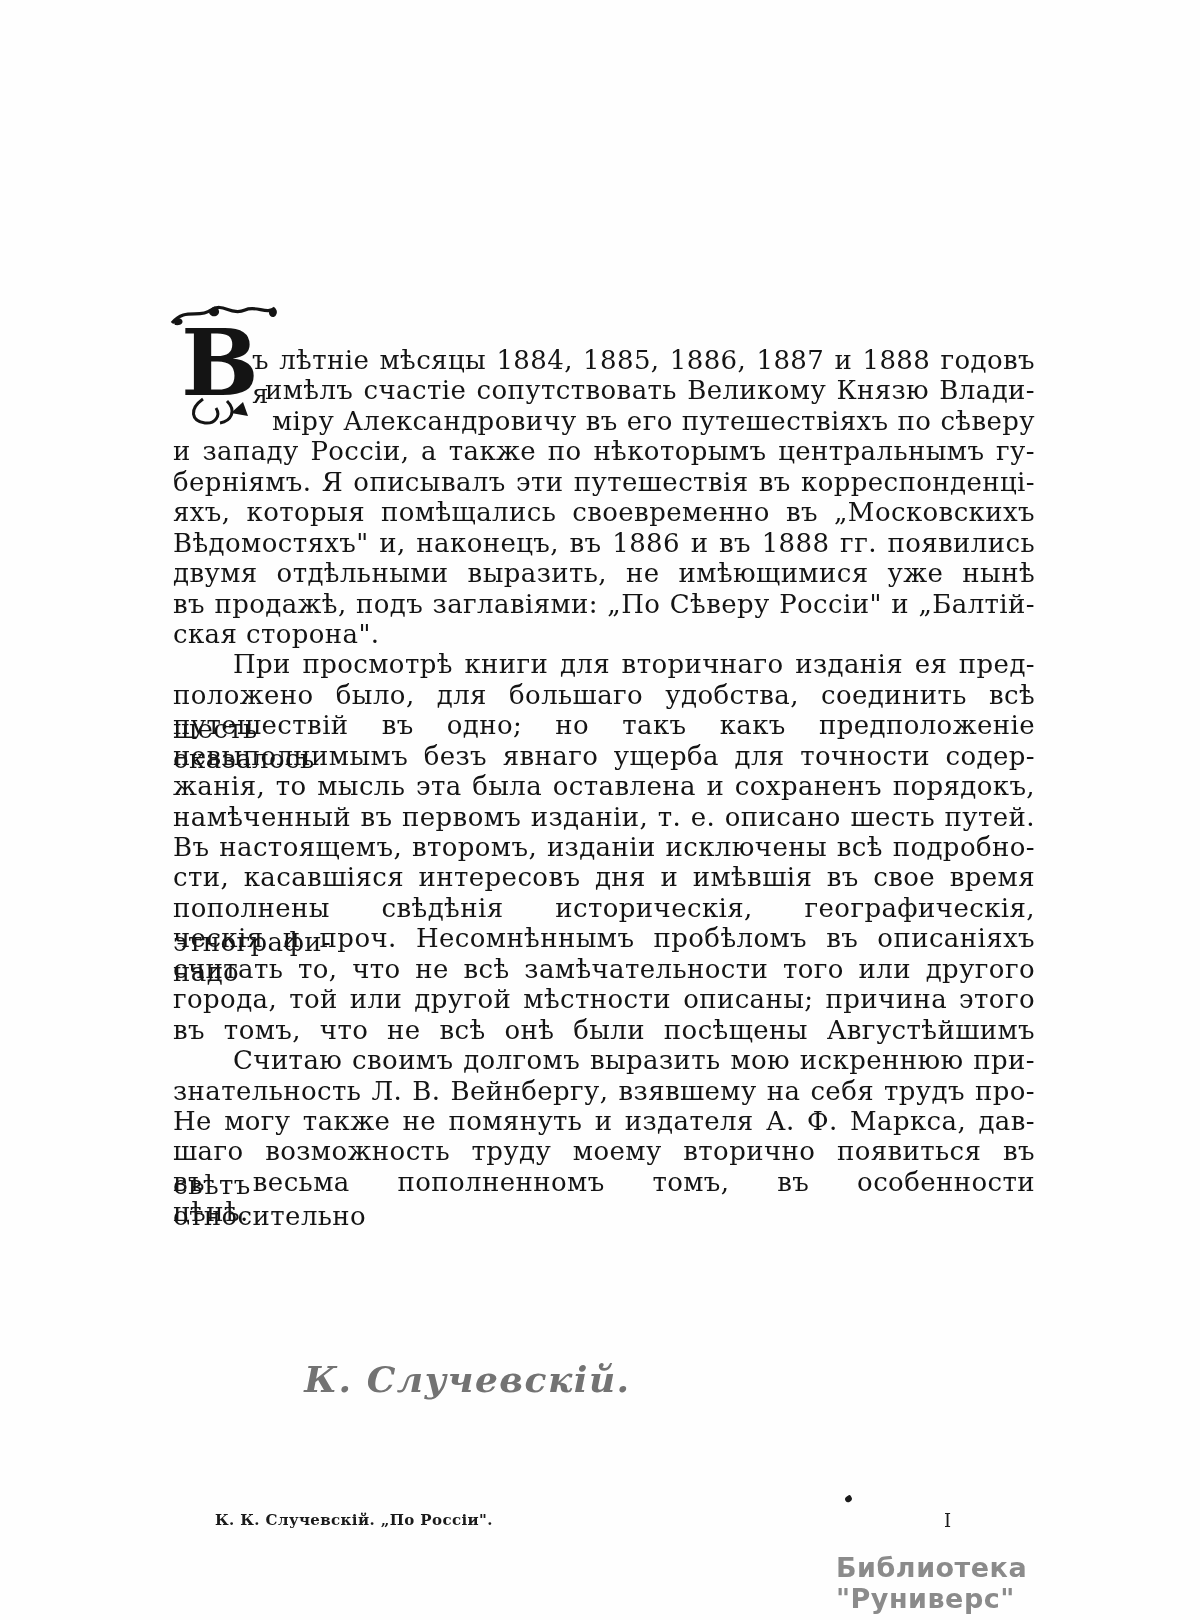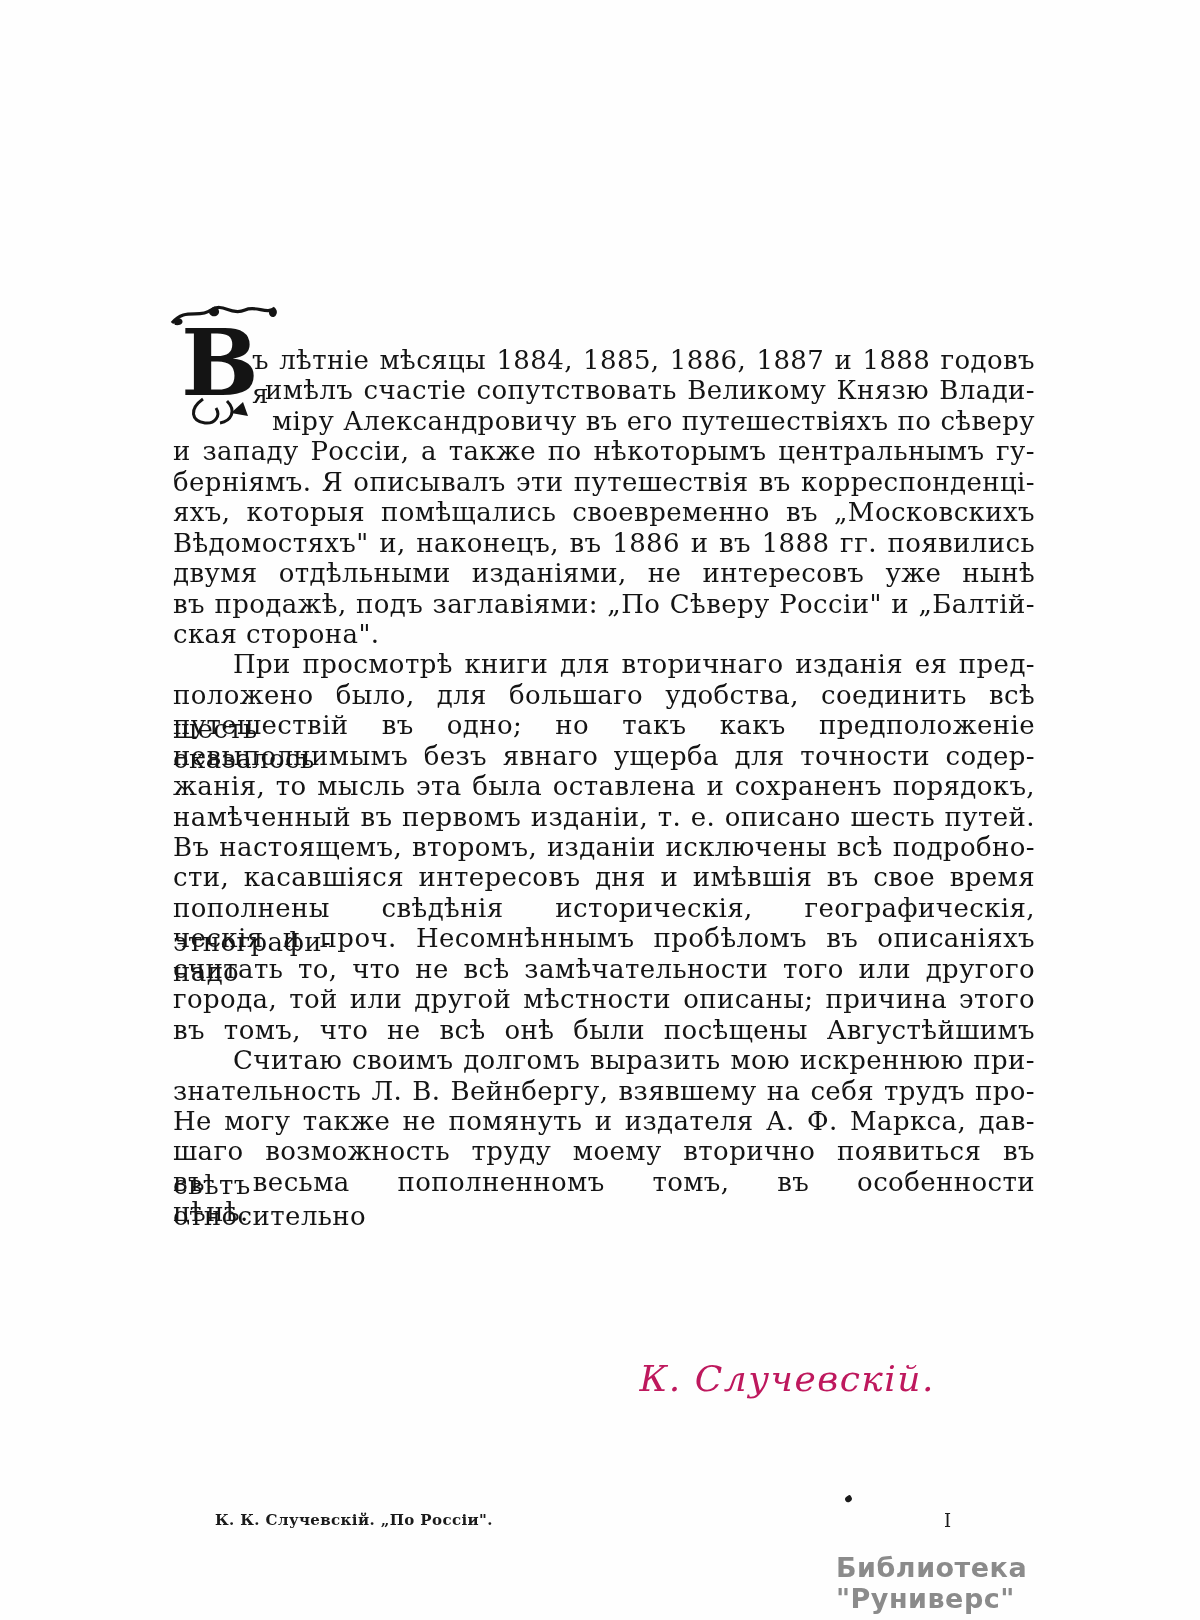--- a/index.html
+++ b/index.html
@@ -23,24 +23,24 @@
   .line.last{text-align-last:left;}
   .pad1{padding-left:79px;}
   .pad2{padding-left:92px;}
   .pad3{padding-left:99px;}
   .indent{padding-left:60px;}
   .drop-cap{
     position:absolute;left:-4px;top:-40px;width:108px;height:124px;
   }
   .signature{
     position:absolute;top:1358px;left:0;width:935px;
-    text-align:right;
-    font-style:italic;font-weight:normal;
+    text-align:center;
+    font-style:italic;font-weight:bold;
     font-size:36px;letter-spacing:1.5px;
-    color:#be185d;
+    color:#737373;
   }
   .footer-left{
     position:absolute;left:215px;top:1511px;
     font-size:15px;font-weight:bold;letter-spacing:0.4px;
     color:#1a1a1a;
   }
   .page-number{
     position:absolute;left:944px;top:1510px;
     font-size:18px;color:#1a1a1a;
   }
@@ -74,21 +74,21 @@
       <path d="M62,110 l12,-11 l5,14 z" fill="#141414"></path>
     </svg>
 
     <div class="line pad1">ъ лѣтніе мѣсяцы 1884, 1885, 1886, 1887 и 1888 годовъ я</div>
     <div class="line pad2">имѣлъ счастіе сопутствовать Великому Князю Влади-</div>
     <div class="line pad3">міру Александровичу въ его путешествіяхъ по сѣверу</div>
     <div class="line">и западу Россіи, а также по нѣкоторымъ центральнымъ гу-</div>
     <div class="line">берніямъ. Я описывалъ эти путешествія въ корреспонденці-</div>
     <div class="line">яхъ, которыя помѣщались своевременно въ „Московскихъ</div>
     <div class="line">Вѣдомостяхъ" и, наконецъ, въ 1886 и въ 1888 гг. появились</div>
-    <div class="line">двумя отдѣльными изданіями, не интересовъ уже нынѣ</div>
+    <div class="line">двумя отдѣльными выразить, не имѣющимися уже нынѣ</div>
     <div class="line">въ продажѣ, подъ заглавіями: „По Сѣверу Россіи" и „Балтій-</div>
     <div class="line last">ская сторона".</div>
 
     <div class="line indent">При просмотрѣ книги для вторичнаго изданія ея пред-</div>
     <div class="line">положено было, для большаго удобства, соединить всѣ шесть</div>
     <div class="line">путешествій въ одно; но такъ какъ предположеніе оказалось</div>
     <div class="line">невыполнимымъ безъ явнаго ущерба для точности содер-</div>
     <div class="line">жанія, то мысль эта была оставлена и сохраненъ порядокъ,</div>
     <div class="line">намѣченный въ первомъ изданіи, т. е. описано шесть путей.</div>
     <div class="line">Въ настоящемъ, второмъ, изданіи исключены всѣ подробно-</div>

